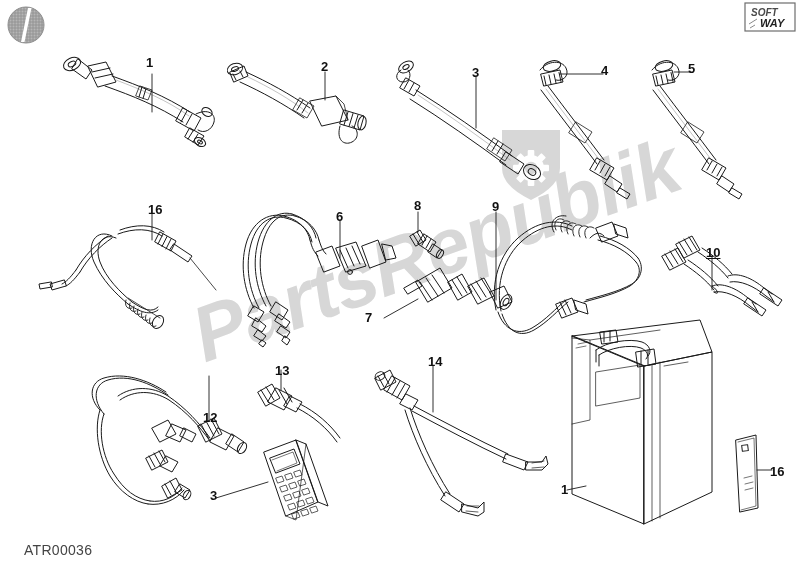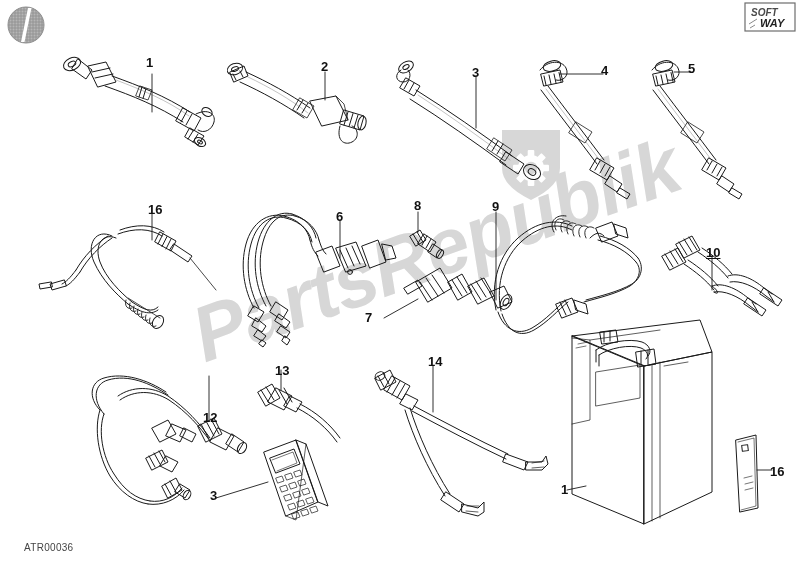--- a/index.html
+++ b/index.html
@@ -51,21 +51,21 @@
     font-family:"Liberation Sans",sans-serif;
     font-size:13px;
     font-weight:bold;
     color:#111111;
     line-height:1;
   }
   
   #code{
     position:absolute;left:24px;top:542px;z-index:5;
     font-family:"Liberation Sans",sans-serif;
-    font-size:10px;color:#444444;letter-spacing:.3px;
+    font-size:14px;color:#444444;letter-spacing:.3px;
   }
 </style>
 </head>
 <body>
 
 <div id="sheet">
 
   <div id="watermark">
     <div id="wm-main" class="wm-text">PartsRepublik</div>
 

